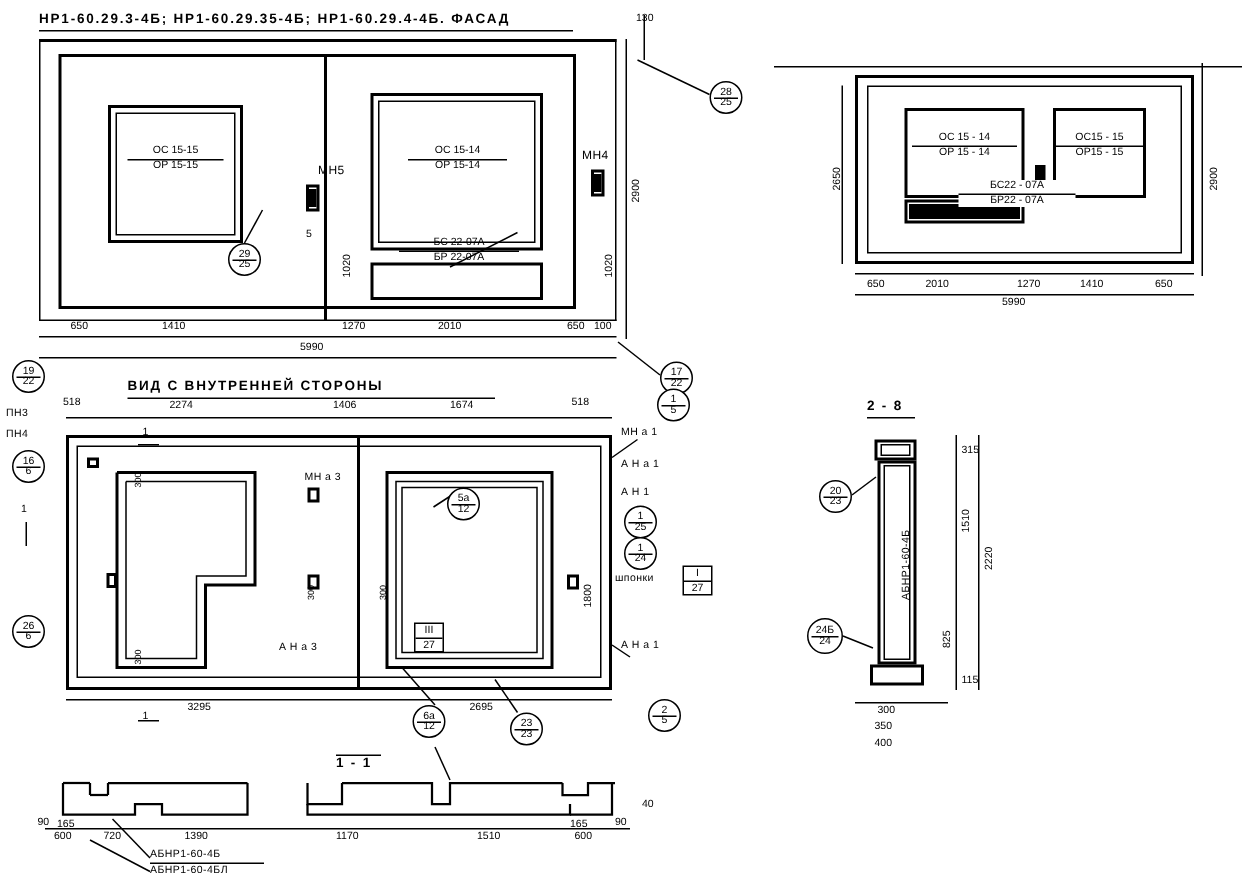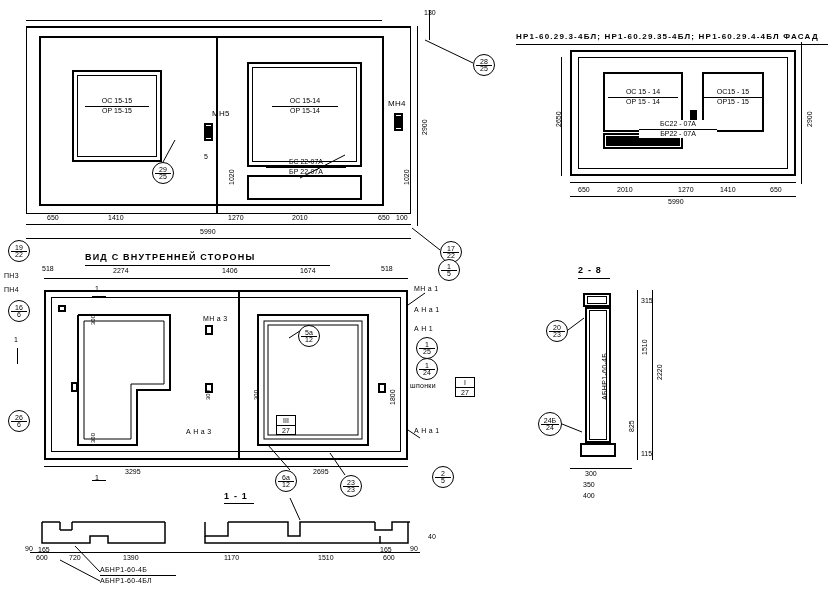--- a/index.html
+++ b/index.html
@@ -33,20 +33,21 @@
   .lbl .u{border-bottom:1px solid #000;display:block;padding-bottom:1px;}
   .dimtxt{position:absolute;font-size:7px;}
   .fill{position:absolute;background:#000;}
   svg{position:absolute;left:0;top:0;overflow:visible;}
 </style>
 </head>
 <body>
 
 <div id="sheet">
 
+  <div class="tt" style="left:26px;top:8px;">НР1-60.29.3-4Б; НР1-60.29.35-4Б; НР1-60.29.4-4Б.  ФАСАД</div>
   <div class="ln h1" style="left:26px;top:20px;width:356px;"></div>
 
   <div class="ln h2" style="left:26px;top:26px;width:385px;"></div>
   <div class="ln v1" style="left:26px;top:26px;height:188px;"></div>
   <div class="ln h1" style="left:26px;top:213px;width:385px;"></div>
   <div class="ln v1" style="left:410px;top:26px;height:188px;"></div>
 
   <div class="box2" style="left:39px;top:36px;width:345px;height:170px;"></div>
   <div class="ln v2" style="left:216px;top:36px;height:178px;"></div>
 
@@ -113,21 +114,20 @@
   <div class="dimtxt" style="left:424px;top:9px;">130</div>
   <div class="dimtxt vert" style="left:421px;top:135px;transform:rotate(-90deg);">2900</div>
   <div class="dimtxt vert" style="left:228px;top:185px;transform:rotate(-90deg);">1020</div>
   <div class="dimtxt vert" style="left:403px;top:185px;transform:rotate(-90deg);">1020</div>
   <div class="dimtxt" style="left:204px;top:153px;">5</div>
   <div class="dimtxt" style="left:396px;top:214px;">100</div>
 
   <div class="ln v1" style="left:417px;top:26px;height:200px;"></div>
   <div class="ln v1" style="left:429px;top:10px;height:30px;"></div>
 
-  <div class="tt" style="left:516px;top:33px;font-size:8px;">НР1-60.29.3-4БЛ; НР1-60.29.35-4БЛ; НР1-60.29.4-4БЛ  ФАСАД</div>
   <div class="ln h1" style="left:516px;top:44px;width:312px;"></div>
 
   <div class="box2" style="left:570px;top:50px;width:226px;height:126px;"></div>
   <div class="box" style="left:578px;top:57px;width:210px;height:112px;"></div>
 
   <div class="box2" style="left:603px;top:72px;width:80px;height:60px;"></div>
   <div class="lbl" style="left:608px;top:88px;width:70px;">
     <span class="u">ОС 15 - 14</span>
     <span>ОР 15 - 14</span>
   </div>
@@ -280,21 +280,21 @@
     </div>
   </div>
 
   <div class="t sm" style="left:95px;top:285px;">1</div>
   <div class="t sm" style="left:14px;top:336px;">1</div>
   <div class="t sm" style="left:95px;top:474px;">1</div>
   <div class="ln v1" style="left:17px;top:348px;height:16px;"></div>
   <div class="ln h1" style="left:92px;top:296px;width:14px;"></div>
   <div class="ln h1" style="left:92px;top:480px;width:14px;"></div>
 
-  <div class="tt" style="left:224px;top:492px;">1 - 1</div>
+  <div class="tt" style="left:224px;top:504px;">1 - 1</div>
   <div class="ln h1" style="left:224px;top:503px;width:30px;"></div>
 
   <svg width="840" height="591">
     <polyline points="42,522 42,543 90,543 90,536 108,536 108,543 165,543 165,522" fill="none" stroke="#000" stroke-width="1.5"></polyline>
     <line x1="42" y1="522" x2="60" y2="522" stroke="#000" stroke-width="1.5"></line>
     <line x1="60" y1="522" x2="60" y2="530" stroke="#000" stroke-width="1.5"></line>
     <line x1="60" y1="530" x2="72" y2="530" stroke="#000" stroke-width="1.5"></line>
     <line x1="72" y1="522" x2="72" y2="530" stroke="#000" stroke-width="1.5"></line>
     <line x1="72" y1="522" x2="165" y2="522" stroke="#000" stroke-width="1.5"></line>
 

